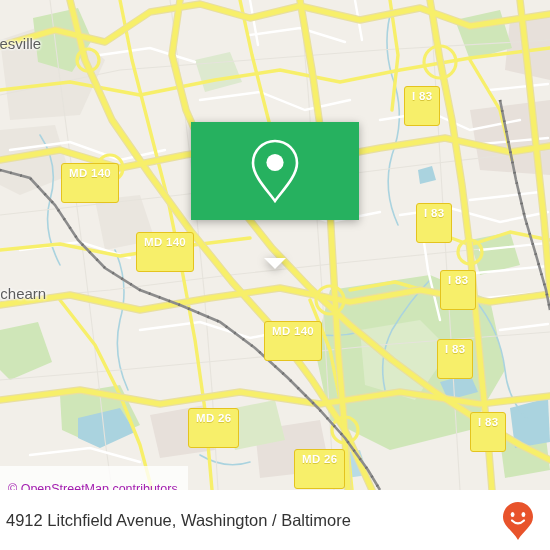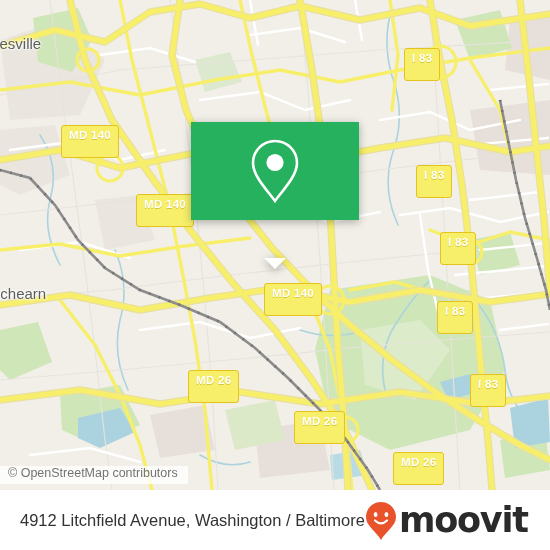--- a/index.html
+++ b/index.html
@@ -30,24 +30,25 @@
   .shield {
     position: absolute;
     background: #f7ef6a;
     border: 1.6px solid #e4c31e;
     border-radius: 3px;
     color: #ffffff;
     font-size: 11.5px;
     font-weight: bold;
     letter-spacing: 0.3px;
     line-height: 1;
-    padding: 4px 7px 15px 7px;
+    padding: 4px 7px 22px 7px;
     white-space: nowrap;
     text-shadow: 0 1px 0 rgba(190,165,20,.55);
     font-family: "Liberation Sans", sans-serif;
+    margin-top: 38px;
   }
 
   
   .place-label {
     position: absolute;
     color: #5d5d5d;
     font-size: 15px;
     font-family: "Liberation Sans", sans-serif;
     white-space: nowrap;
     text-shadow: 0 0 3px #fff, 0 0 3px #fff, 0 0 3px #fff;
@@ -85,37 +86,37 @@
     border-left: 11px solid transparent;
     border-right: 11px solid transparent;
     border-top: 11px solid #ffffff;
   }
 
   
   #attribution {
     position: absolute;
     left: 0; top: 466px;
     background: rgba(255,255,255,0.78);
-    color: #737373;
+    color: #a21caf;
     font-size: 12.5px;
     font-family: "Liberation Sans", sans-serif;
-    padding: 0 10px 4px 8px;
+    padding: 16px 10px 4px 8px;
     white-space: nowrap;
   }
 
   
   #footer {
     position: absolute;
     left: 0; top: 490px;
-    width: 510px; height: 60px;
+    width: 550px; height: 60px;
     background: #ffffff;
     display: flex;
     align-items: center;
     justify-content: space-between;
-    padding: 0 16px 0 20px;
+    padding: 0 16px 0 6px;
     border-top: 1px solid #ffffff;
   }
   #footer-address {
     color: #333333;
     font-size: 16.5px;
     font-family: "Liberation Sans", sans-serif;
     white-space: nowrap;
   }
   #brand {
     display: flex;
@@ -319,17 +320,16 @@
 
   <div id="footer">
     <div id="footer-address">4912 Litchfield Avenue, Washington / Baltimore</div>
     <div id="brand">
       <svg width="32" height="40" viewBox="0 0 32 40">
         <path d="M16 1 C7.7 1 1 7.7 1 16 C1 25 11 30 16 39 C21 30 31 25 31 16 C31 7.7 24.3 1 16 1 Z" fill="#e8532b"></path>
         <ellipse cx="10.6" cy="13.4" rx="1.9" ry="2.5" fill="#ffffff"></ellipse>
         <ellipse cx="21.4" cy="13.4" rx="1.9" ry="2.5" fill="#ffffff"></ellipse>
         <path d="M10 19.4 Q16 25.2 22 19.4" fill="none" stroke="#ffffff" stroke-width="2.1" stroke-linecap="round"></path>
       </svg>
-      <span id="brand-wordmark">moovit</span>
     </div>
   </div>
 
 </div>
 
 </body></html>

